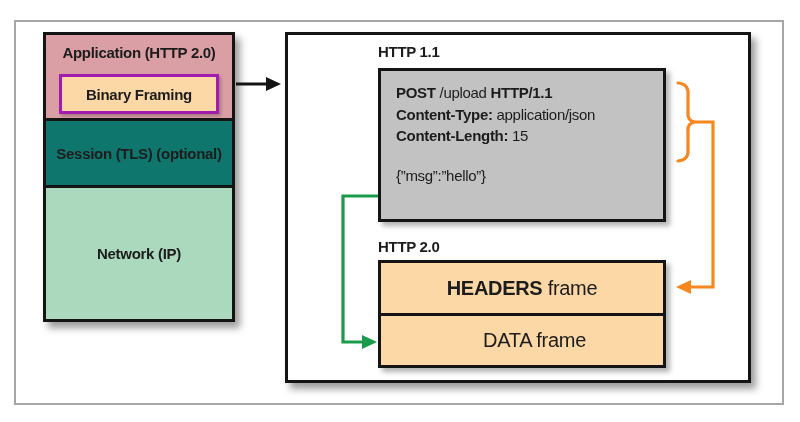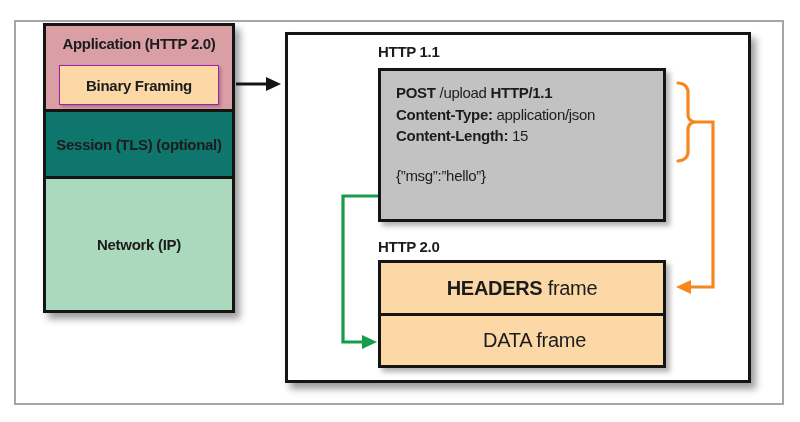--- a/index.html
+++ b/index.html
@@ -3,29 +3,29 @@
 <meta charset="utf-8">
 <style>
   html,body{margin:0;padding:0;background:#ffffff;}
   body{width:800px;height:422px;font-family:"Liberation Sans",sans-serif;color:#1c1c1c;}
   #canvas{position:relative;width:800px;height:422px;background:#fff;overflow:hidden;}
 
   .outer-frame{position:absolute;left:14px;top:20px;width:766px;height:381px;
     border:2px solid #a6a6a6;background:#fff;}
 
   
-  .stack{position:absolute;left:43px;top:23px;width:192px;height:290px;
+  .stack{position:absolute;left:43px;top:32px;width:192px;height:290px;
     border:3px solid #141414;box-sizing:border-box;display:flex;flex-direction:column;
     box-shadow:5px 6px 7px rgba(40,40,40,0.45);z-index:2;}
   .layer{box-sizing:border-box;display:flex;align-items:center;justify-content:center;
     font-weight:bold;font-size:15px;letter-spacing:-0.3px;text-align:center;}
   .layer-app{height:83px;background:#d99fa5;flex-direction:column;justify-content:flex-start;}
   .app-label{flex:1;display:flex;align-items:center;justify-content:center;}
   .binary-box{box-sizing:border-box;width:160px;height:40px;margin:4px auto;
-    border:1px solid #a21caf;background:#fcd8a6;display:flex;align-items:center;justify-content:center;
+    border:3px solid #a21caf;background:#fcd8a6;display:flex;align-items:center;justify-content:center;
     font-weight:bold;font-size:15px;letter-spacing:-0.3px;box-shadow:2px 2px 3px rgba(0,0,0,0.25);}
   .layer-session{height:67px;background:#0f766e;border-top:3px solid #141414;}
   .layer-transport{height:70px;background:#aacbe9;border-top:3px solid #141414;}
   .layer-network{flex:1;background:#abd9bd;border-top:3px solid #141414;}
 
   
   .http-panel{position:absolute;left:285px;top:32px;width:466px;height:351px;
     border:3px solid #141414;box-sizing:border-box;background:#fff;
     box-shadow:5px 6px 7px rgba(40,40,40,0.45);z-index:2;}
   .section-title{position:absolute;font-weight:bold;font-size:15px;letter-spacing:-0.3px;z-index:3;}

